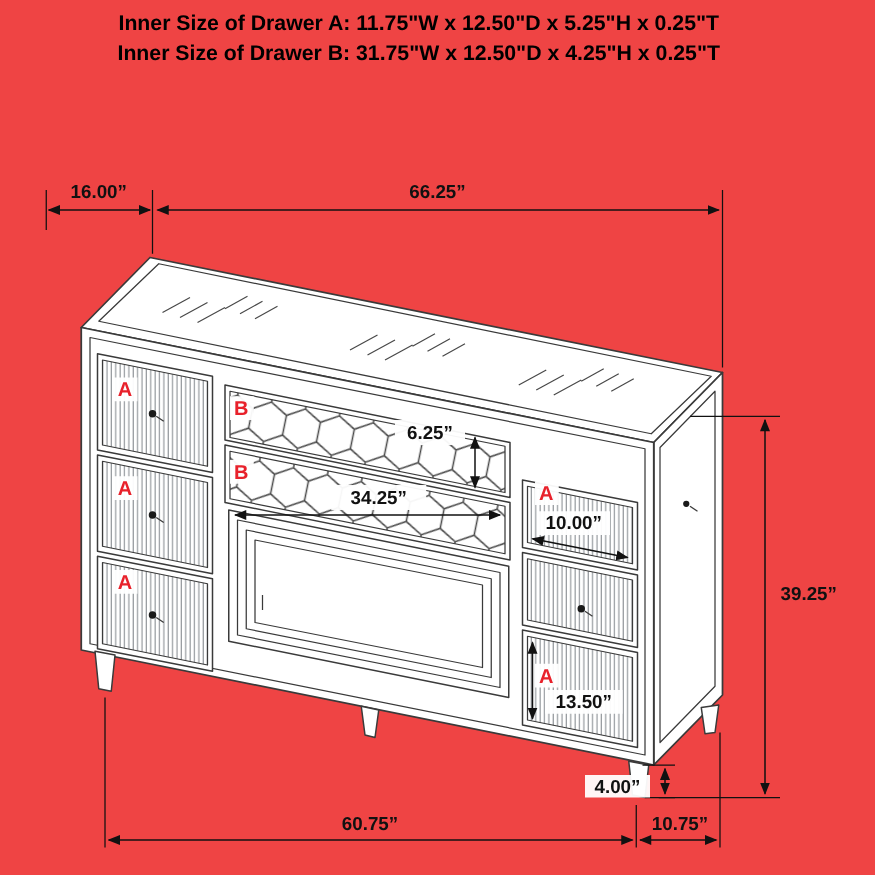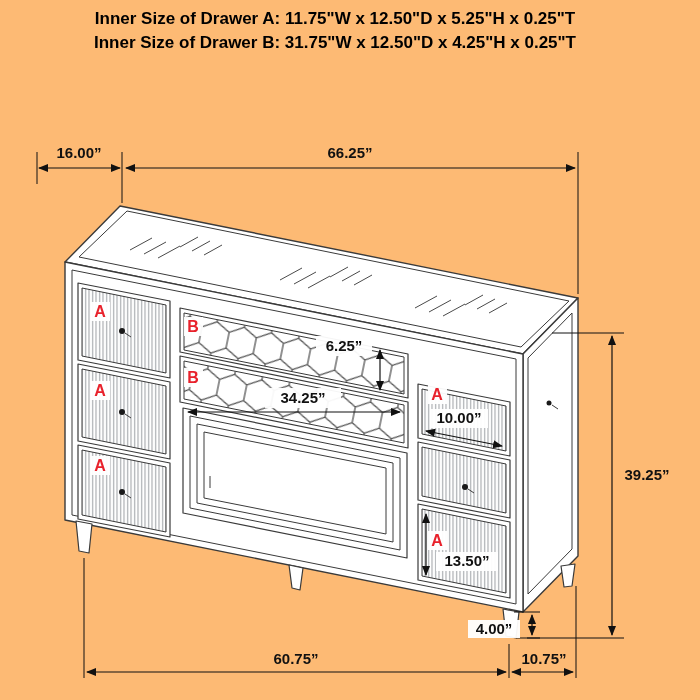--- a/index.html
+++ b/index.html
@@ -1,16 +1,16 @@
 <!DOCTYPE html>
 <html><head>
 <meta charset="utf-8">
 <style>
   html,body{margin:0;padding:0;background:#ffffff;}
-  .page{position:relative;width:700px;height:700px;background:#fdba74;overflow:hidden;}
+  .page{position:relative;width:700px;height:700px;background:#ef4444;overflow:hidden;}
   svg{display:block;}
   .hdr{font:bold 17px "Liberation Sans",sans-serif;fill:#000000;}
   .dim{font:bold 15px "Liberation Sans",sans-serif;fill:#111111;}
   .red{font:bold 16px "Liberation Sans",sans-serif;fill:#e8212b;}
   .struct{fill:#ffffff;stroke:#3a3a3a;stroke-width:1.4;stroke-linejoin:round;}
   .mid{fill:#ffffff;stroke:#3a3a3a;stroke-width:1.2;stroke-linejoin:round;}
   .thin{fill:none;stroke:#3a3a3a;stroke-width:1;stroke-linejoin:round;}
   .hatch{fill:none;stroke:#4a4a4a;stroke-width:1;}
   .dline{stroke:#111111;stroke-width:1.2;fill:none;}
   .ext{stroke:#111111;stroke-width:1;fill:none;}

